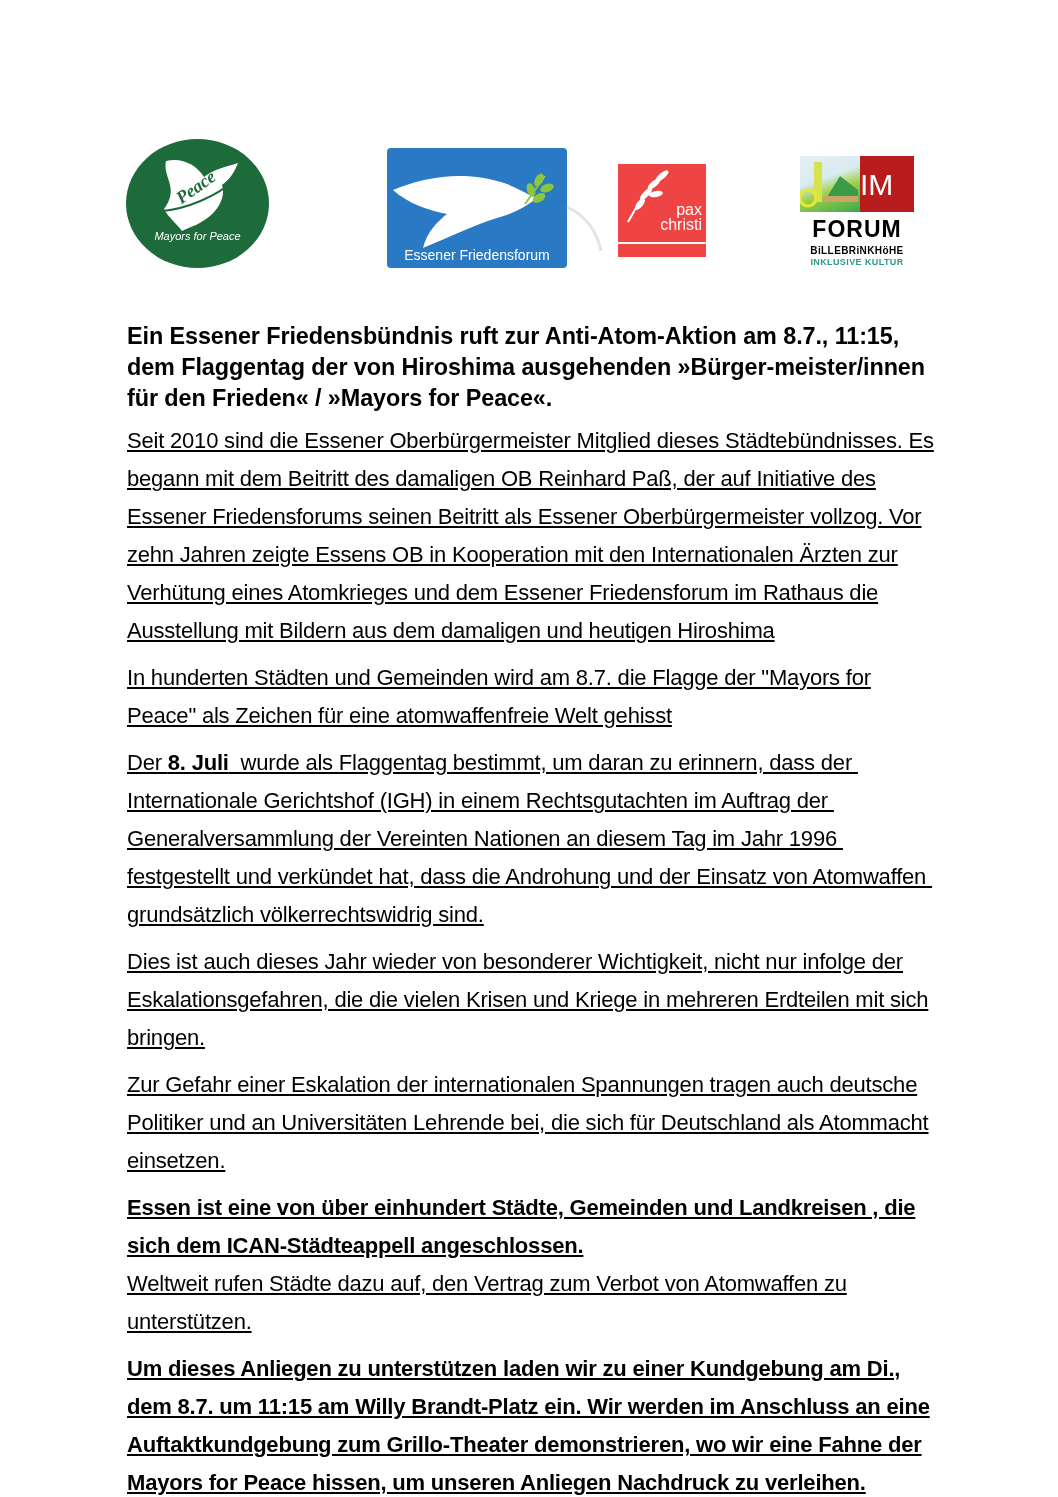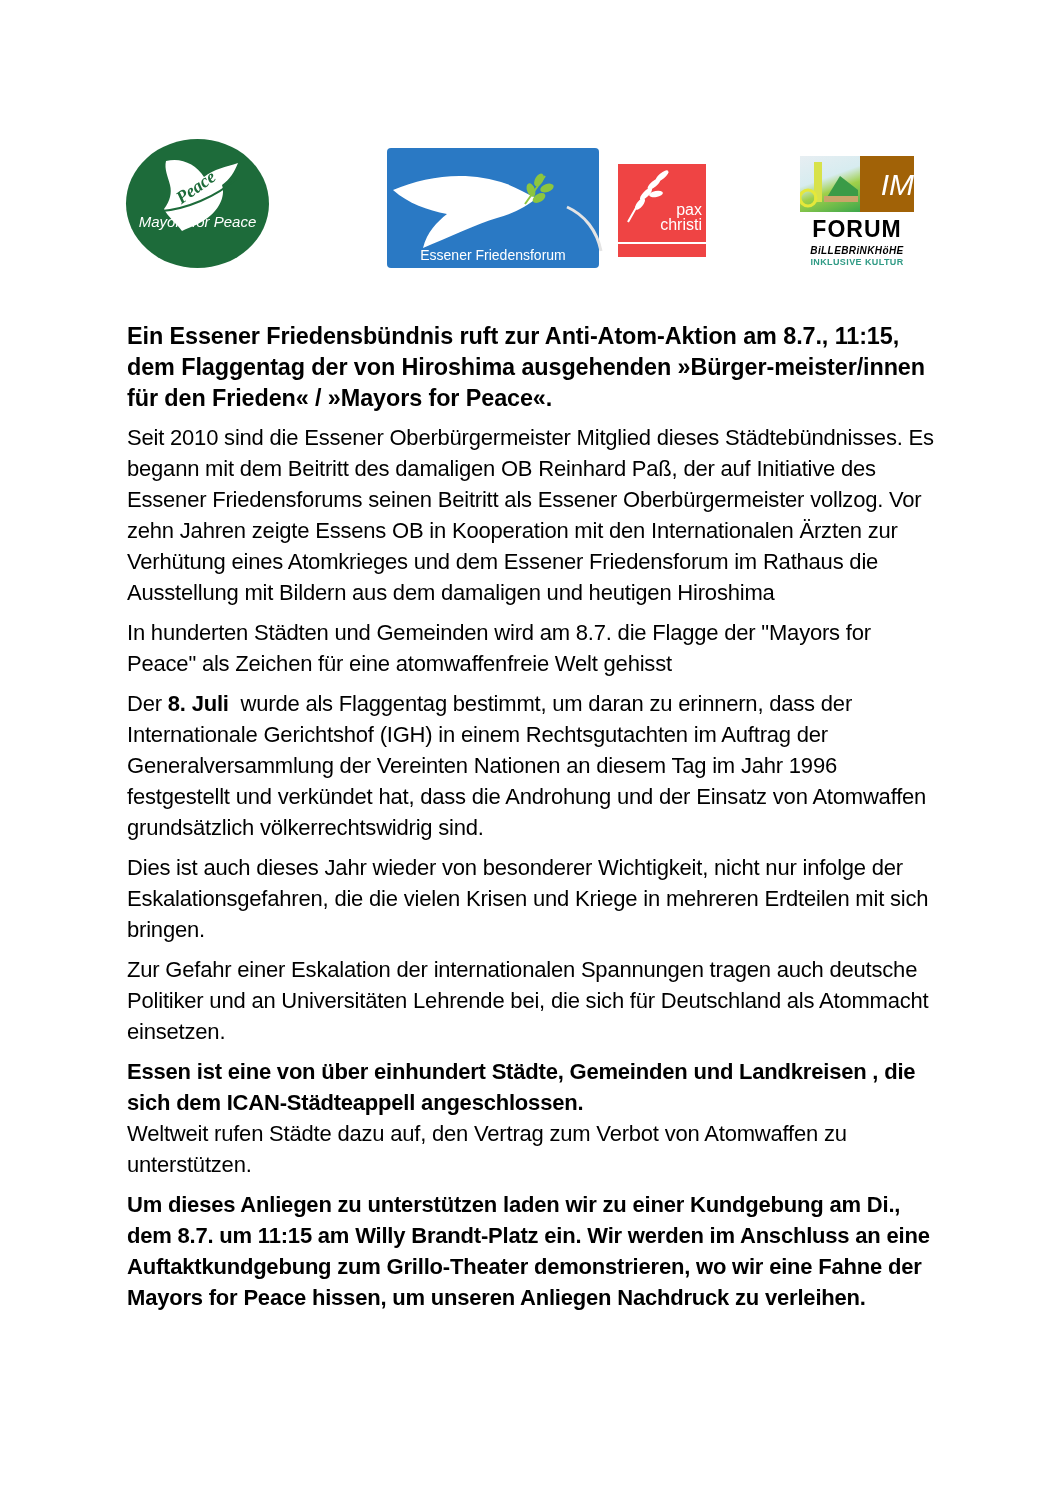--- a/index.html
+++ b/index.html
@@ -1,38 +1,38 @@
 <!DOCTYPE html>
 <html><head>
 <meta charset="utf-8">
 <style>
   html, body { margin: 0; padding: 0; background: #ffffff; }
   body { width: 1058px; height: 1497px; position: relative; overflow: hidden; font-family: "Liberation Sans", sans-serif; color: #000; }
   .logos { position: absolute; left: 0; top: 0; width: 1058px; height: 280px; }
   .logo { position: absolute; }
   .mfp { left: 126px; top: 139px; width: 143px; height: 129px; border-radius: 50%; background: #1d6b3a; overflow: hidden; }
-  .mfp-text { position: absolute; left: 0; right: 0; bottom: 38px; text-align: center; color: #fff; font-style: italic; font-size: 15px; font-family: "Liberation Sans", sans-serif; }
+  .mfp-text { position: absolute; left: 0; right: 0; bottom: 26px; text-align: center; color: #fff; font-style: italic; font-size: 11px; font-family: "Liberation Sans", sans-serif; }
   .ippnw { left: 276px; top: 146px; width: 100px; height: 122px; }
   .ippnw-text { position: absolute; left: 0; right: 0; bottom: 0; text-align: center; font-weight: bold; font-size: 20px; letter-spacing: -0.5px; }
-  .eff { left: 387px; top: 148px; width: 180px; height: 120px; background: #2a79c4; border-radius: 4px; overflow: hidden; padding-left: 32px; }
+  .eff { left: 387px; top: 148px; width: 180px; height: 120px; background: #2a79c4; border-radius: 4px; overflow: hidden; }
   .eff-text { position: absolute; left: 0; right: 0; bottom: 5px; text-align: center; color: #fff; font-size: 14px; }
   .swoosh { left: 565px; top: 205px; width: 40px; height: 50px; }
   .pax { left: 618px; top: 164px; width: 88px; height: 93px; background: #ef4444; }
   .pax-text { position: absolute; right: 4px; top: 38px; color: #fff; font-size: 16px; line-height: 15px; text-align: right; }
   .pax-bar { position: absolute; left: 0; right: 0; bottom: 0; height: 13px; border-top: 2px solid #fff; }
   .forum { left: 798px; top: 156px; width: 118px; height: 114px; }
-  .forum-im { position: absolute; right: 2px; top: 0; width: 54px; height: 56px; background: #a16207; color: #fff; font-size: 30px; text-align: right; line-height: 58px; font-style: italic; }
+  .forum-im { position: absolute; right: 2px; top: 0; width: 54px; height: 56px; background: #b91c1c; color: #fff; font-size: 30px; text-align: left; line-height: 58px; }
   .forum-pic { position: absolute; left: 2px; top: 0; width: 60px; height: 56px; background: linear-gradient(160deg, #e7eef2 0%, #d7ecf0 40%, #9fd04a 60%, #3ca64b 100%); }
   .forum-word { position: absolute; left: 0; right: 0; top: 57px; text-align: center; font-size: 23px; font-weight: bold; letter-spacing: 1px; line-height: 32px; }
-  .forum-sub { position: absolute; left: 0; right: 0; top: 89px; text-align: center; font-size: 10px; font-weight: bold; letter-spacing: 0.4px; font-style: italic; }
+  .forum-sub { position: absolute; left: 0; right: 0; top: 89px; text-align: center; font-size: 10px; font-weight: bold; letter-spacing: 0.4px; }
   .forum-sub2 { position: absolute; left: 0; right: 0; top: 101px; text-align: center; font-size: 9px; font-weight: bold; color: #2e9a84; letter-spacing: 0.4px; }
 
   .content { position: absolute; left: 127px; top: 282px; width: 810px; margin-top: 39px; }
   .headline { font-weight: bold; font-size: 23.4px; line-height: 31px; margin: 0 0 8px 0; letter-spacing: -0.1px; }
-  p { margin: 0 0 9px 0; font-size: 22px; line-height: 31px; letter-spacing: -0.2px; }
+  p { margin: 0 0 9px 0; font-size: 22px; line-height: 38px; letter-spacing: -0.2px; text-decoration: underline; }
   .b { font-weight: bold; }
 </style>
 </head>
 <body>
 
 <div class="logos">
 
   <div class="logo mfp">
     <svg width="143" height="129" viewBox="0 0 143 129" style="position:absolute;left:0;top:0">
       <path d="M40 22 C55 18 70 25 78 38 C88 30 100 28 112 24 C108 34 104 40 96 46 C100 58 92 72 80 80 C72 86 64 88 56 92 C50 84 42 78 38 70 C44 62 46 54 44 46 C42 38 38 30 40 22 Z" fill="#fff"></path>

